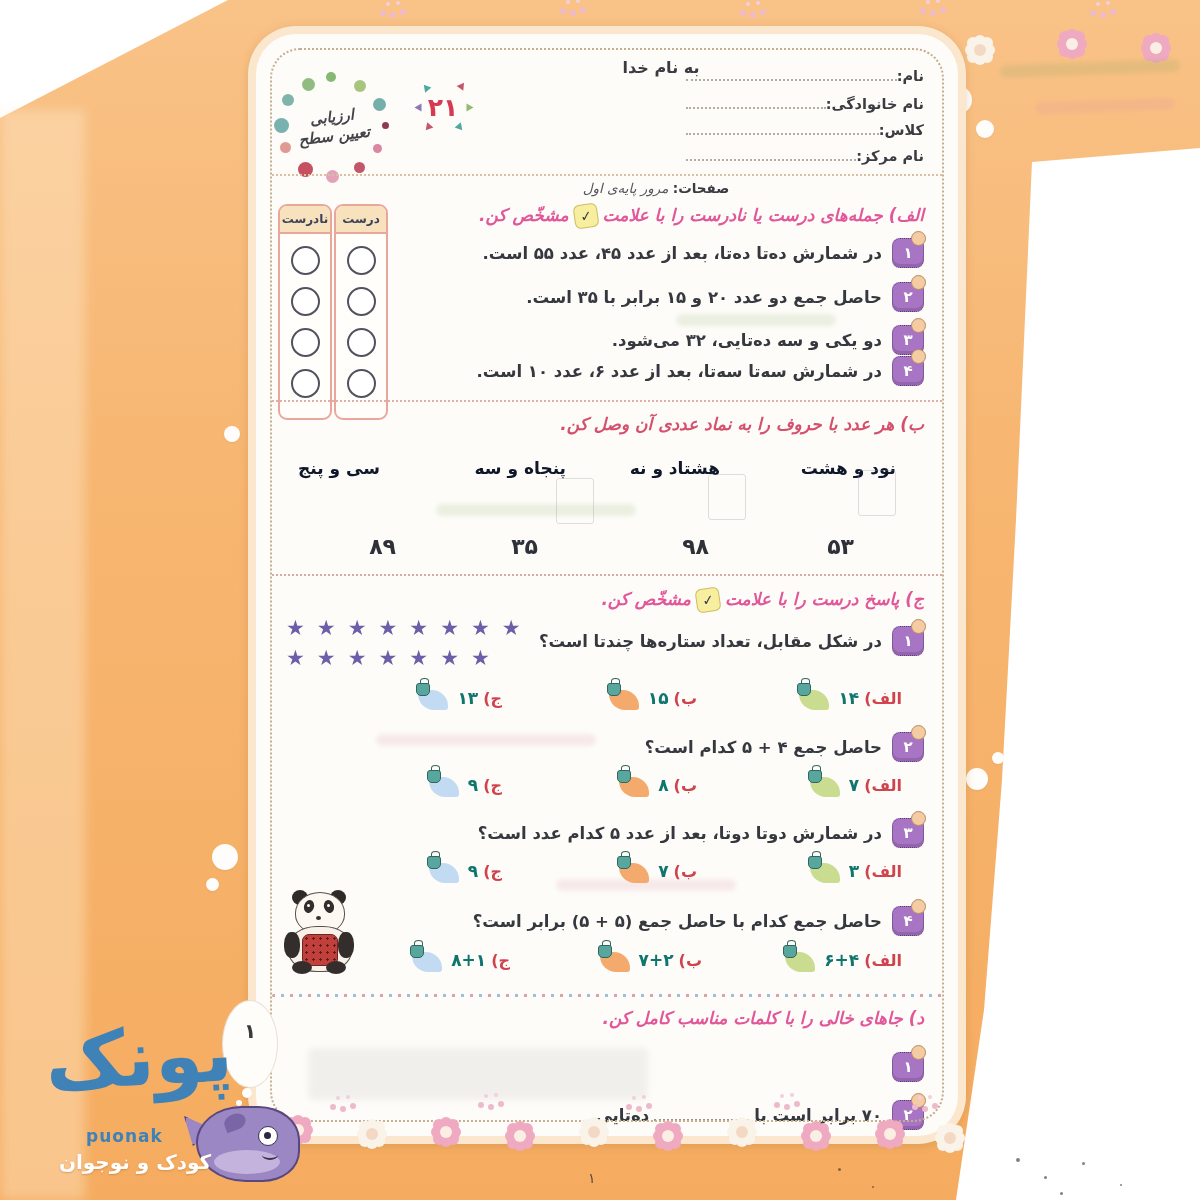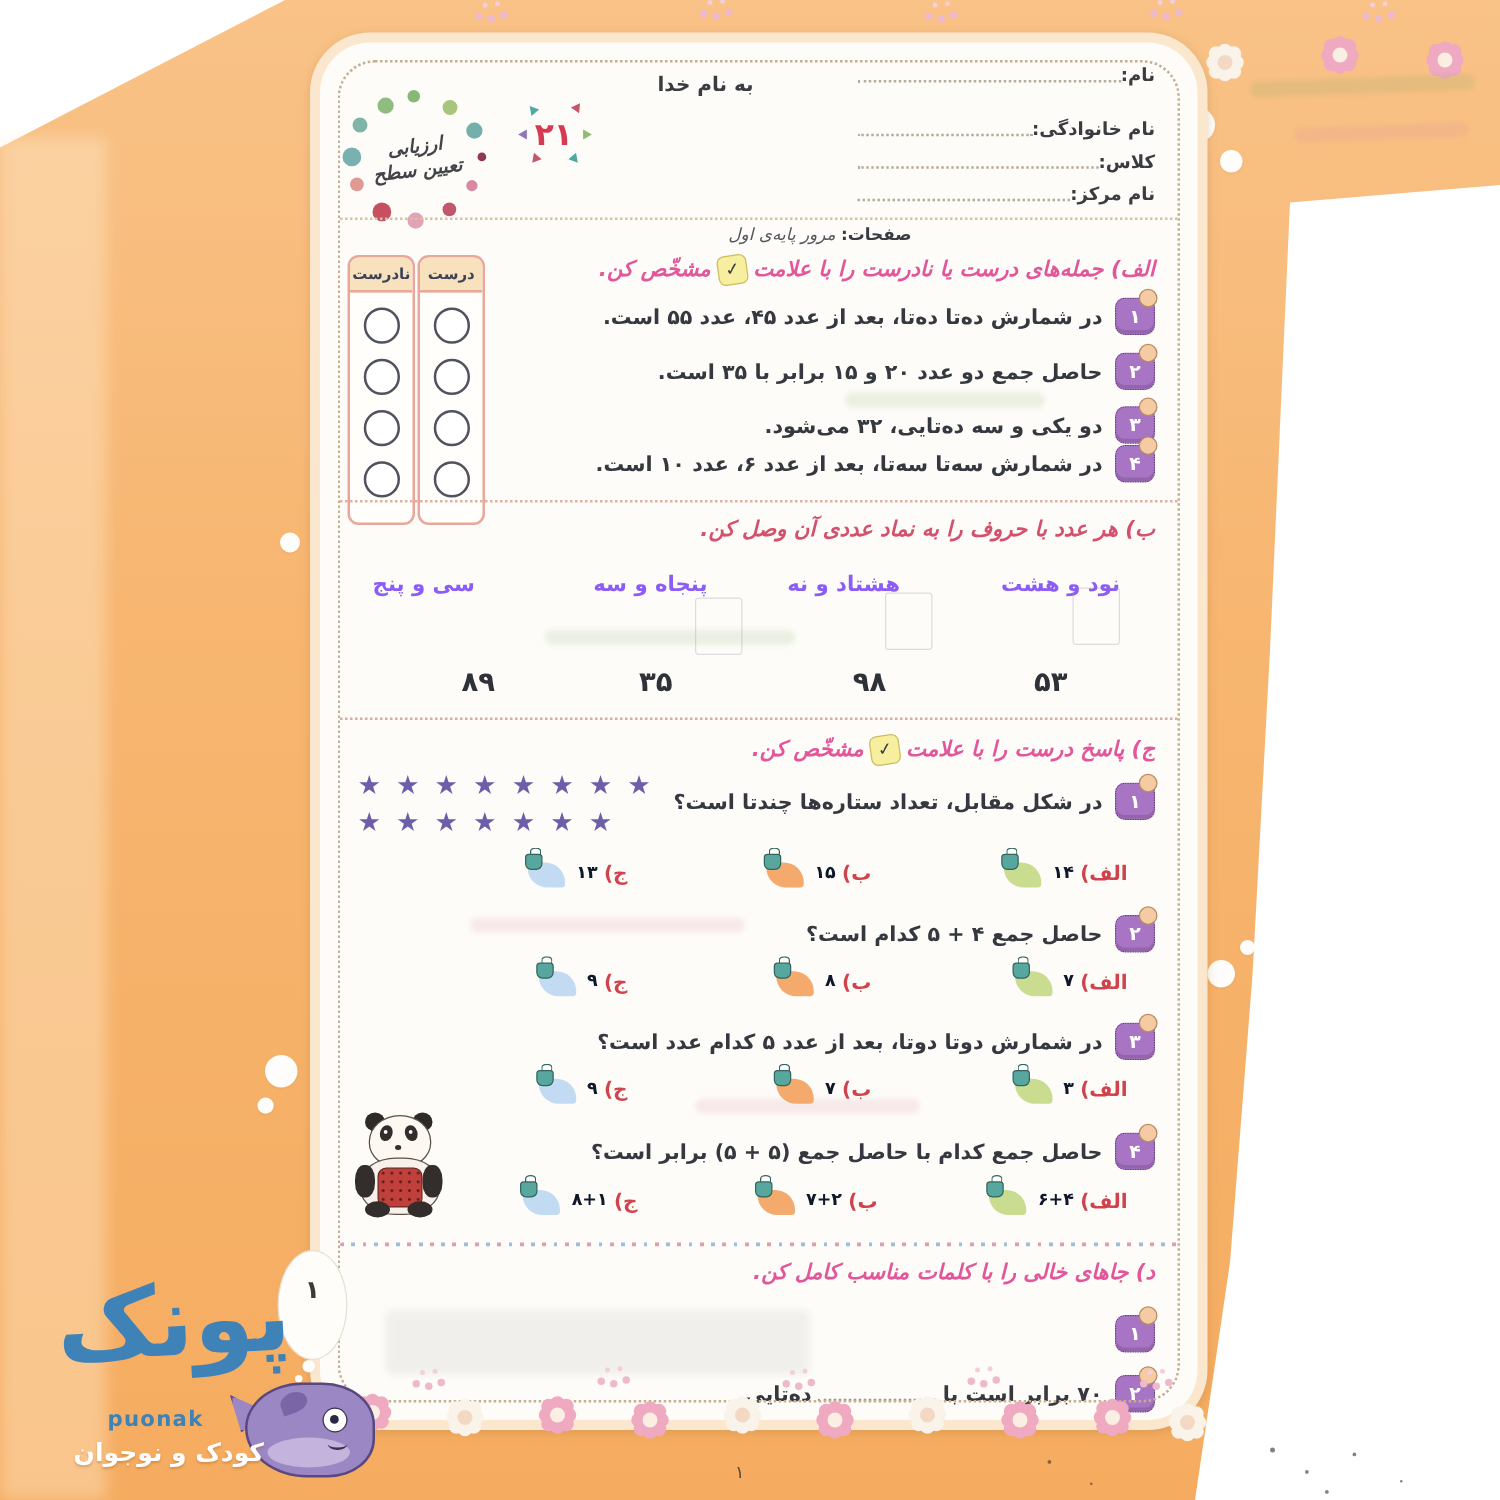--- a/index.html
+++ b/index.html
@@ -27,21 +27,21 @@
   .page-inner{position:absolute;inset:8px;background:var(--paper);border-radius:40px;}
   .page-dots{position:absolute;inset:22px;border:2px dotted #C6AE91;border-radius:30px;pointer-events:none;}
   .ghost{position:absolute;filter:blur(2px);opacity:.16;border-radius:6px;pointer-events:none;}
   
   .eval-badge{position:absolute;left:18px;top:38px;width:118px;height:110px;}
   .eval-dot{position:absolute;border-radius:50%;}
   .eval-text{position:absolute;inset:0;display:flex;flex-direction:column;align-items:center;justify-content:center;transform:rotate(-7deg);font-style:italic;color:#43434A;font-size:15px;line-height:1.25;font-weight:bold;}
   .badge21{position:absolute;left:158px;top:46px;width:58px;height:54px;}
   .badge21 .num{position:absolute;inset:0;display:flex;align-items:center;justify-content:center;color:#D63A52;font-size:25px;font-weight:bold;}
   .arw{position:absolute;width:0;height:0;border-left:4px solid transparent;border-right:4px solid transparent;}
-  .bismillah{position:absolute;left:270px;top:24px;width:270px;text-align:left;font-size:16px;font-weight:bold;color:#3A3C42;}
+  .bismillah{position:absolute;left:270px;top:24px;width:270px;text-align:center;font-size:16px;font-weight:bold;color:#3A3C42;}
   .worksheet-title{position:absolute;left:255px;top:64px;width:300px;text-align:center;font-size:26px;font-weight:bold;color:var(--title-red);}
   .name-row{position:absolute;right:34px;width:244px;display:flex;align-items:flex-end;height:20px;}
   .name-row .lbl{font-size:14.5px;font-weight:bold;color:#3A3C42;white-space:nowrap;}
   .dotline{flex:1;border-bottom:2px dotted #B6AC9E;margin:0 0 3px 6px;height:14px;}
   .sep{position:absolute;left:16px;right:16px;border-top:2px dotted #D9BFA4;}
   .subtitle{position:absolute;left:250px;top:146px;width:300px;text-align:center;font-size:13.5px;color:#55565E;}
   .subtitle b{color:#3A3C42;}
   .subtitle i{font-style:italic;}
   
   .sec-head{position:absolute;right:34px;font-size:17px;font-weight:bold;font-style:italic;white-space:nowrap;}
@@ -52,30 +52,30 @@
   .qbadge{position:relative;width:30px;height:28px;background:var(--badge-purple);border:1px dotted #5F3A78;border-radius:8px;color:#fff;font-size:15px;font-weight:bold;display:flex;align-items:center;justify-content:center;flex:0 0 auto;box-shadow:inset 0 -3px 0 rgba(0,0,0,.12);}
   .qbadge::after{content:"";position:absolute;top:-8px;right:-3px;width:13px;height:13px;background:#F4CBA3;border:1px solid #B98A62;border-radius:50%;}
   .qtext{font-size:16.5px;font-weight:bold;color:var(--ink);white-space:nowrap;}
   .blank{display:inline-block;border-bottom:2px dotted #9A938A;height:12px;vertical-align:baseline;margin:0 5px;}
   
   .tf-wrap{position:absolute;left:22px;top:170px;width:106px;height:214px;}
   .tf-col{position:absolute;top:0;width:50px;height:212px;background:#FFFEFB;border:2px solid #E9A79C;border-radius:9px;overflow:hidden;}
   .tf-head{height:26px;background:#F7E2BD;border-bottom:2px solid #E9A79C;display:flex;align-items:center;justify-content:center;font-size:12px;font-weight:bold;color:#3E4258;}
   .tf-circle{width:25px;height:25px;border:2px solid #52525E;border-radius:50%;margin:12px auto 0;background:#fff;}
   
-  .match-word{position:absolute;font-size:17px;font-weight:bold;color:#8b5cf6;white-space:nowrap;}
+  .match-word{position:absolute;font-size:17px;font-weight:bold;color:#0f172a;white-space:nowrap;}
   .match-num{position:absolute;font-size:22px;font-weight:bold;color:#2F3138;}
   .ghost-sq{position:absolute;width:36px;height:44px;border:1px solid rgba(150,150,170,.30);border-radius:3px;}
   
   .stars{position:absolute;left:30px;white-space:nowrap;direction:ltr;}
   .stars .star{display:inline-block;margin-right:12px;color:var(--star-purple);font-size:21px;}
   .opts{position:absolute;height:30px;}
   .opt{position:absolute;top:0;display:flex;align-items:center;white-space:nowrap;}
   .opt .letter{color:var(--opt-red);font-size:16px;font-weight:bold;margin-left:5px;}
-  .opt .val{color:#0f172a;font-size:14px;font-weight:bold;}
+  .opt .val{color:#0f766e;font-size:17px;font-weight:bold;}
   .leaf{display:inline-block;width:30px;height:20px;border-radius:3px 16px 3px 16px;position:relative;margin-inline-start:9px;top:2px;}
   .leaf.green{background:var(--leaf-green);}
   .leaf.orange{background:var(--leaf-orange);}
   .leaf.blue{background:var(--leaf-blue);}
   .leaf::after{content:"";position:absolute;left:-2px;top:-7px;width:12px;height:11px;background:#57A79E;border:1.5px solid #33655F;border-radius:3px 3px 5px 5px;}
   .leaf::before{content:"";position:absolute;left:2px;top:-12px;width:7px;height:5px;border:1.5px solid #33655F;border-bottom:none;border-radius:50% 50% 0 0;}
   
   .panda{position:absolute;left:26px;top:854px;width:74px;height:86px;}
   .panda .ear{position:absolute;width:16px;height:15px;background:#2E2A28;border-radius:50%;top:2px;}
   .panda .head{position:absolute;left:13px;top:4px;width:48px;height:40px;background:#FDF8F2;border:1.5px solid #5A5048;border-radius:50% 50% 46% 46%;}
@@ -175,21 +175,21 @@
         <span class="arw" style="left:44px;top:2px;border-bottom:7px solid #C2566B;transform:rotate(35deg);"></span>
         <span class="arw" style="left:0;top:24px;border-bottom:7px solid #8E76B8;transform:rotate(-90deg);"></span>
         <span class="arw" style="left:52px;top:24px;border-bottom:7px solid #8FBC6F;transform:rotate(90deg);"></span>
         <span class="arw" style="left:10px;top:44px;border-bottom:7px solid #C2566B;transform:rotate(-140deg);"></span>
         <span class="arw" style="left:42px;top:44px;border-bottom:7px solid #4FA8A2;transform:rotate(140deg);"></span>
         <span class="num">۲۱</span>
       </div>
 
       <div class="bismillah">به نام خدا</div>
 
-      <div class="name-row" style="top:15px;">
+      <div class="name-row" style="top:30px;">
         <span class="lbl">نام:</span>
         <span class="dotline"></span>
       </div>
       <div class="name-row" style="top:58px;">
         <span class="lbl">نام خانوادگی:</span>
         <span class="dotline"></span>
       </div>
       <div class="name-row" style="top:84px;">
         <span class="lbl">کلاس:</span>
         <span class="dotline"></span>

